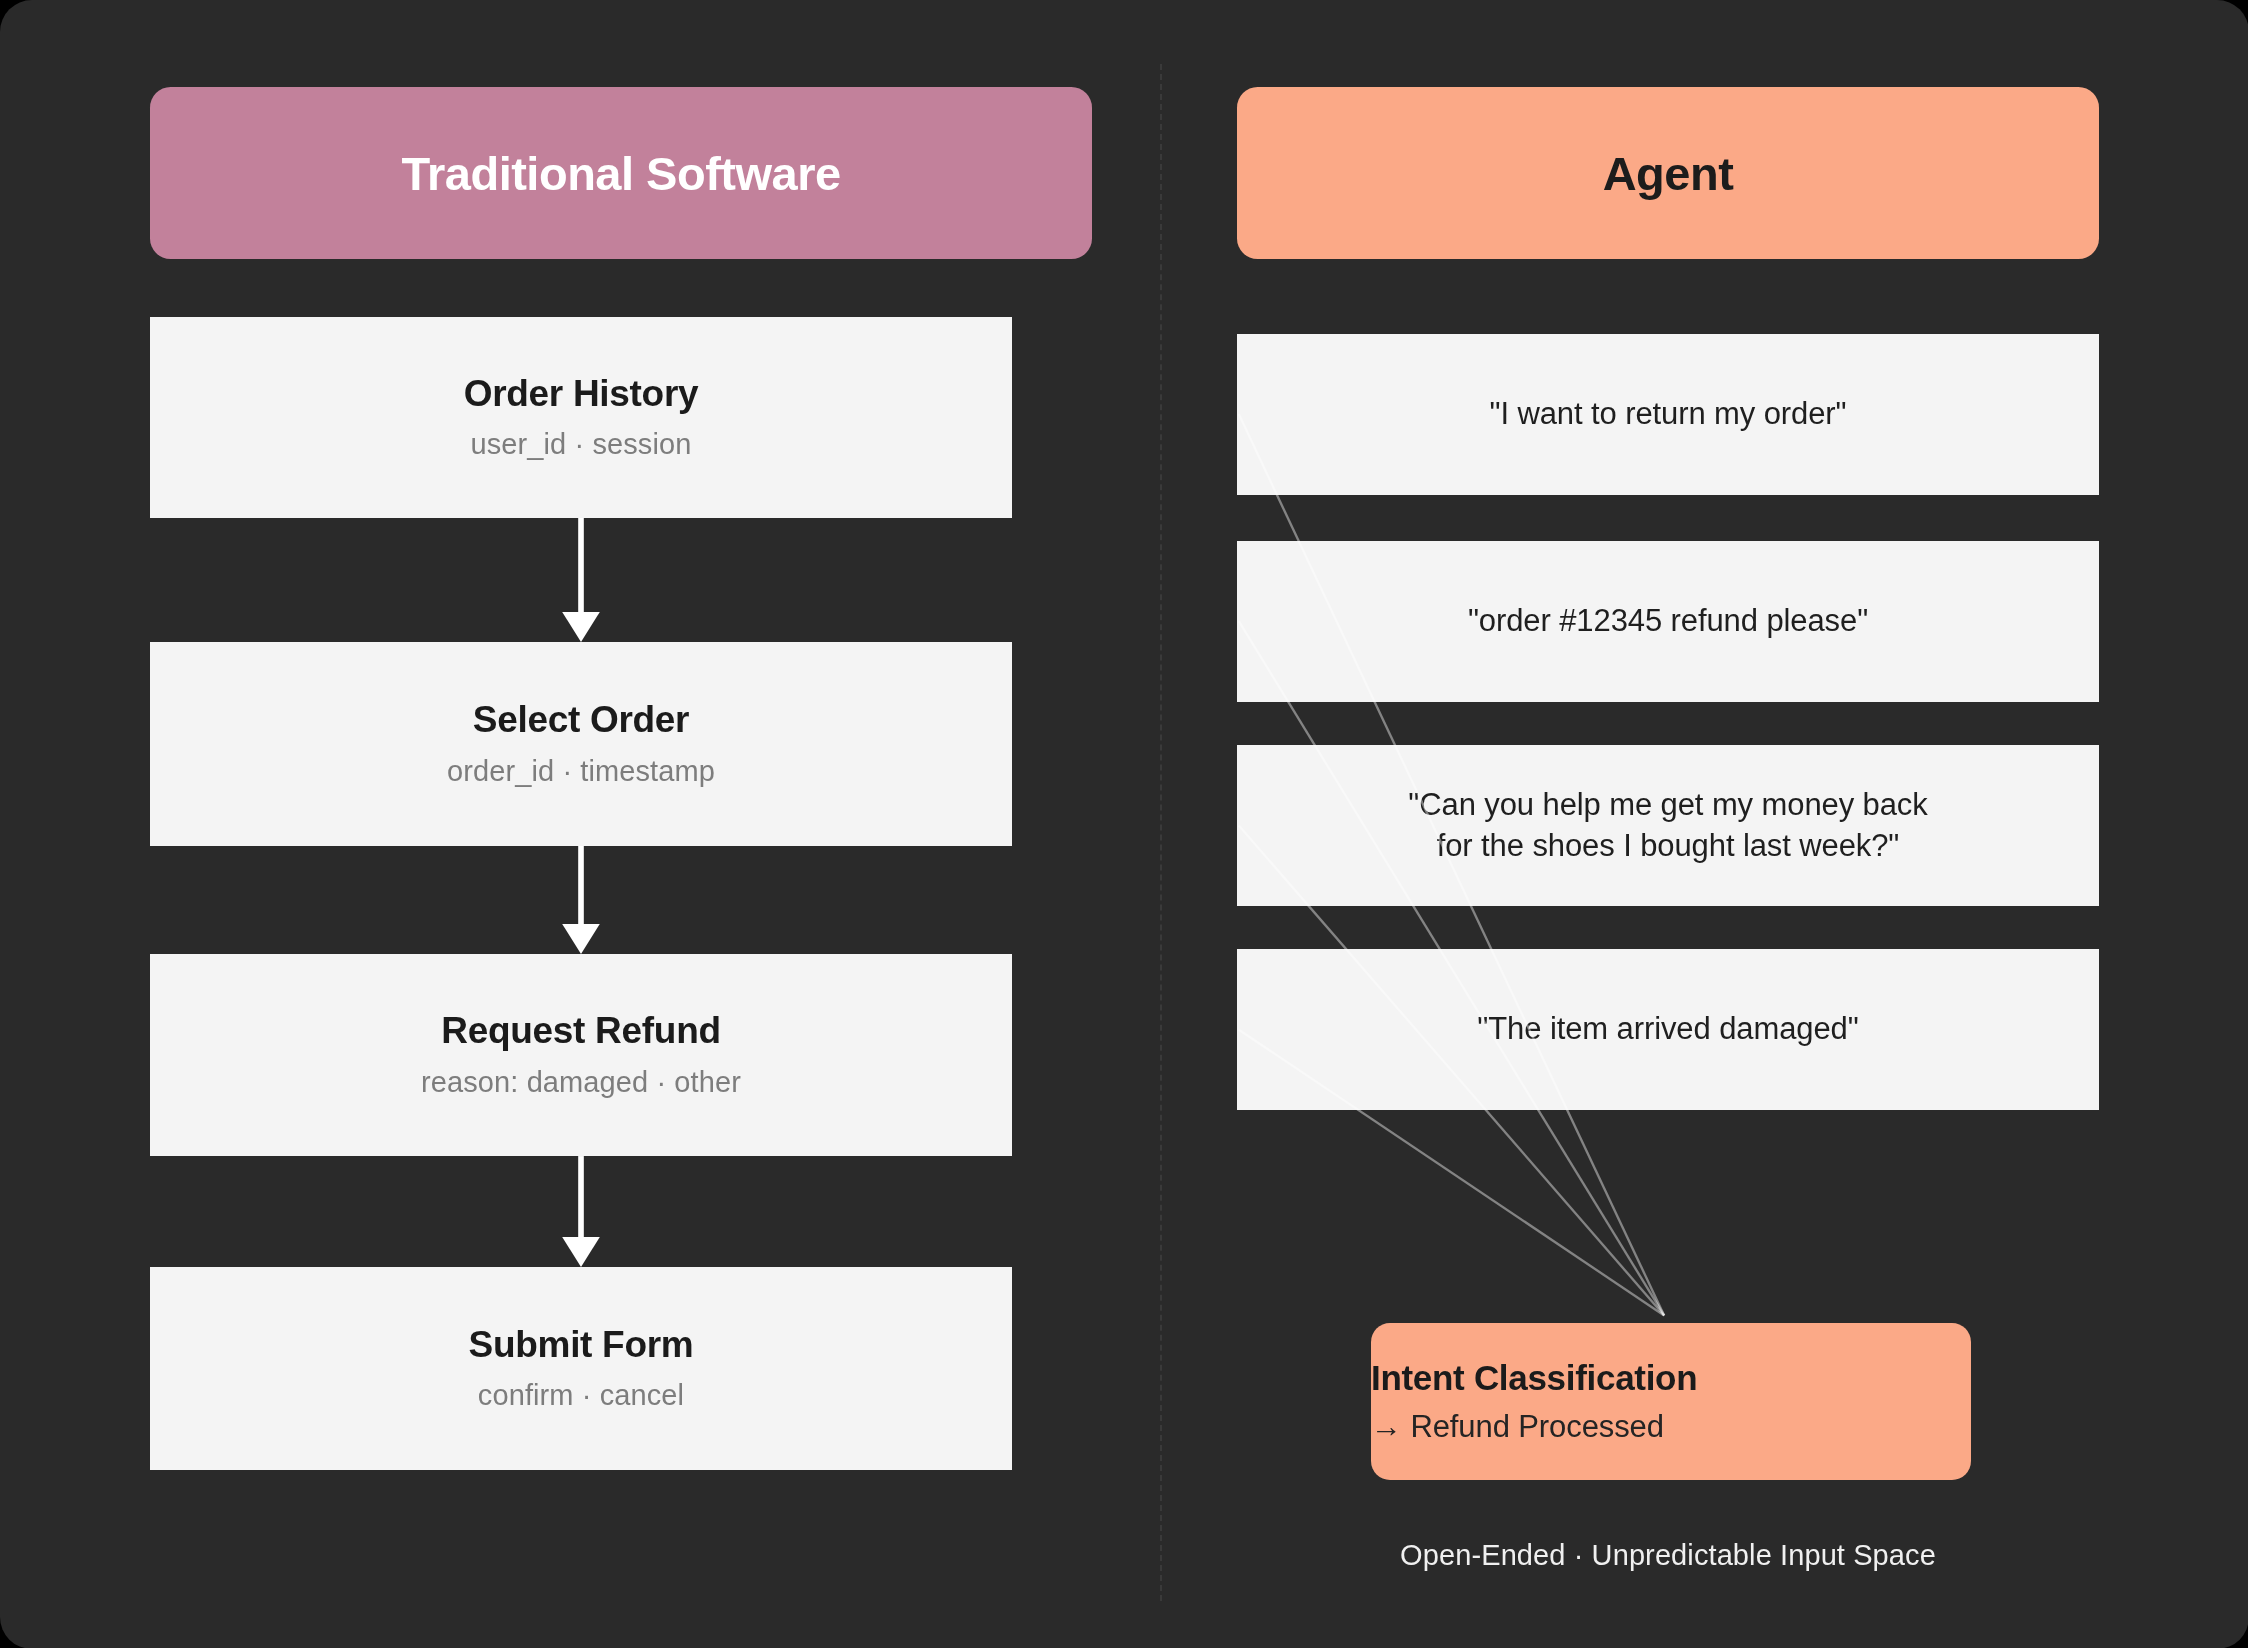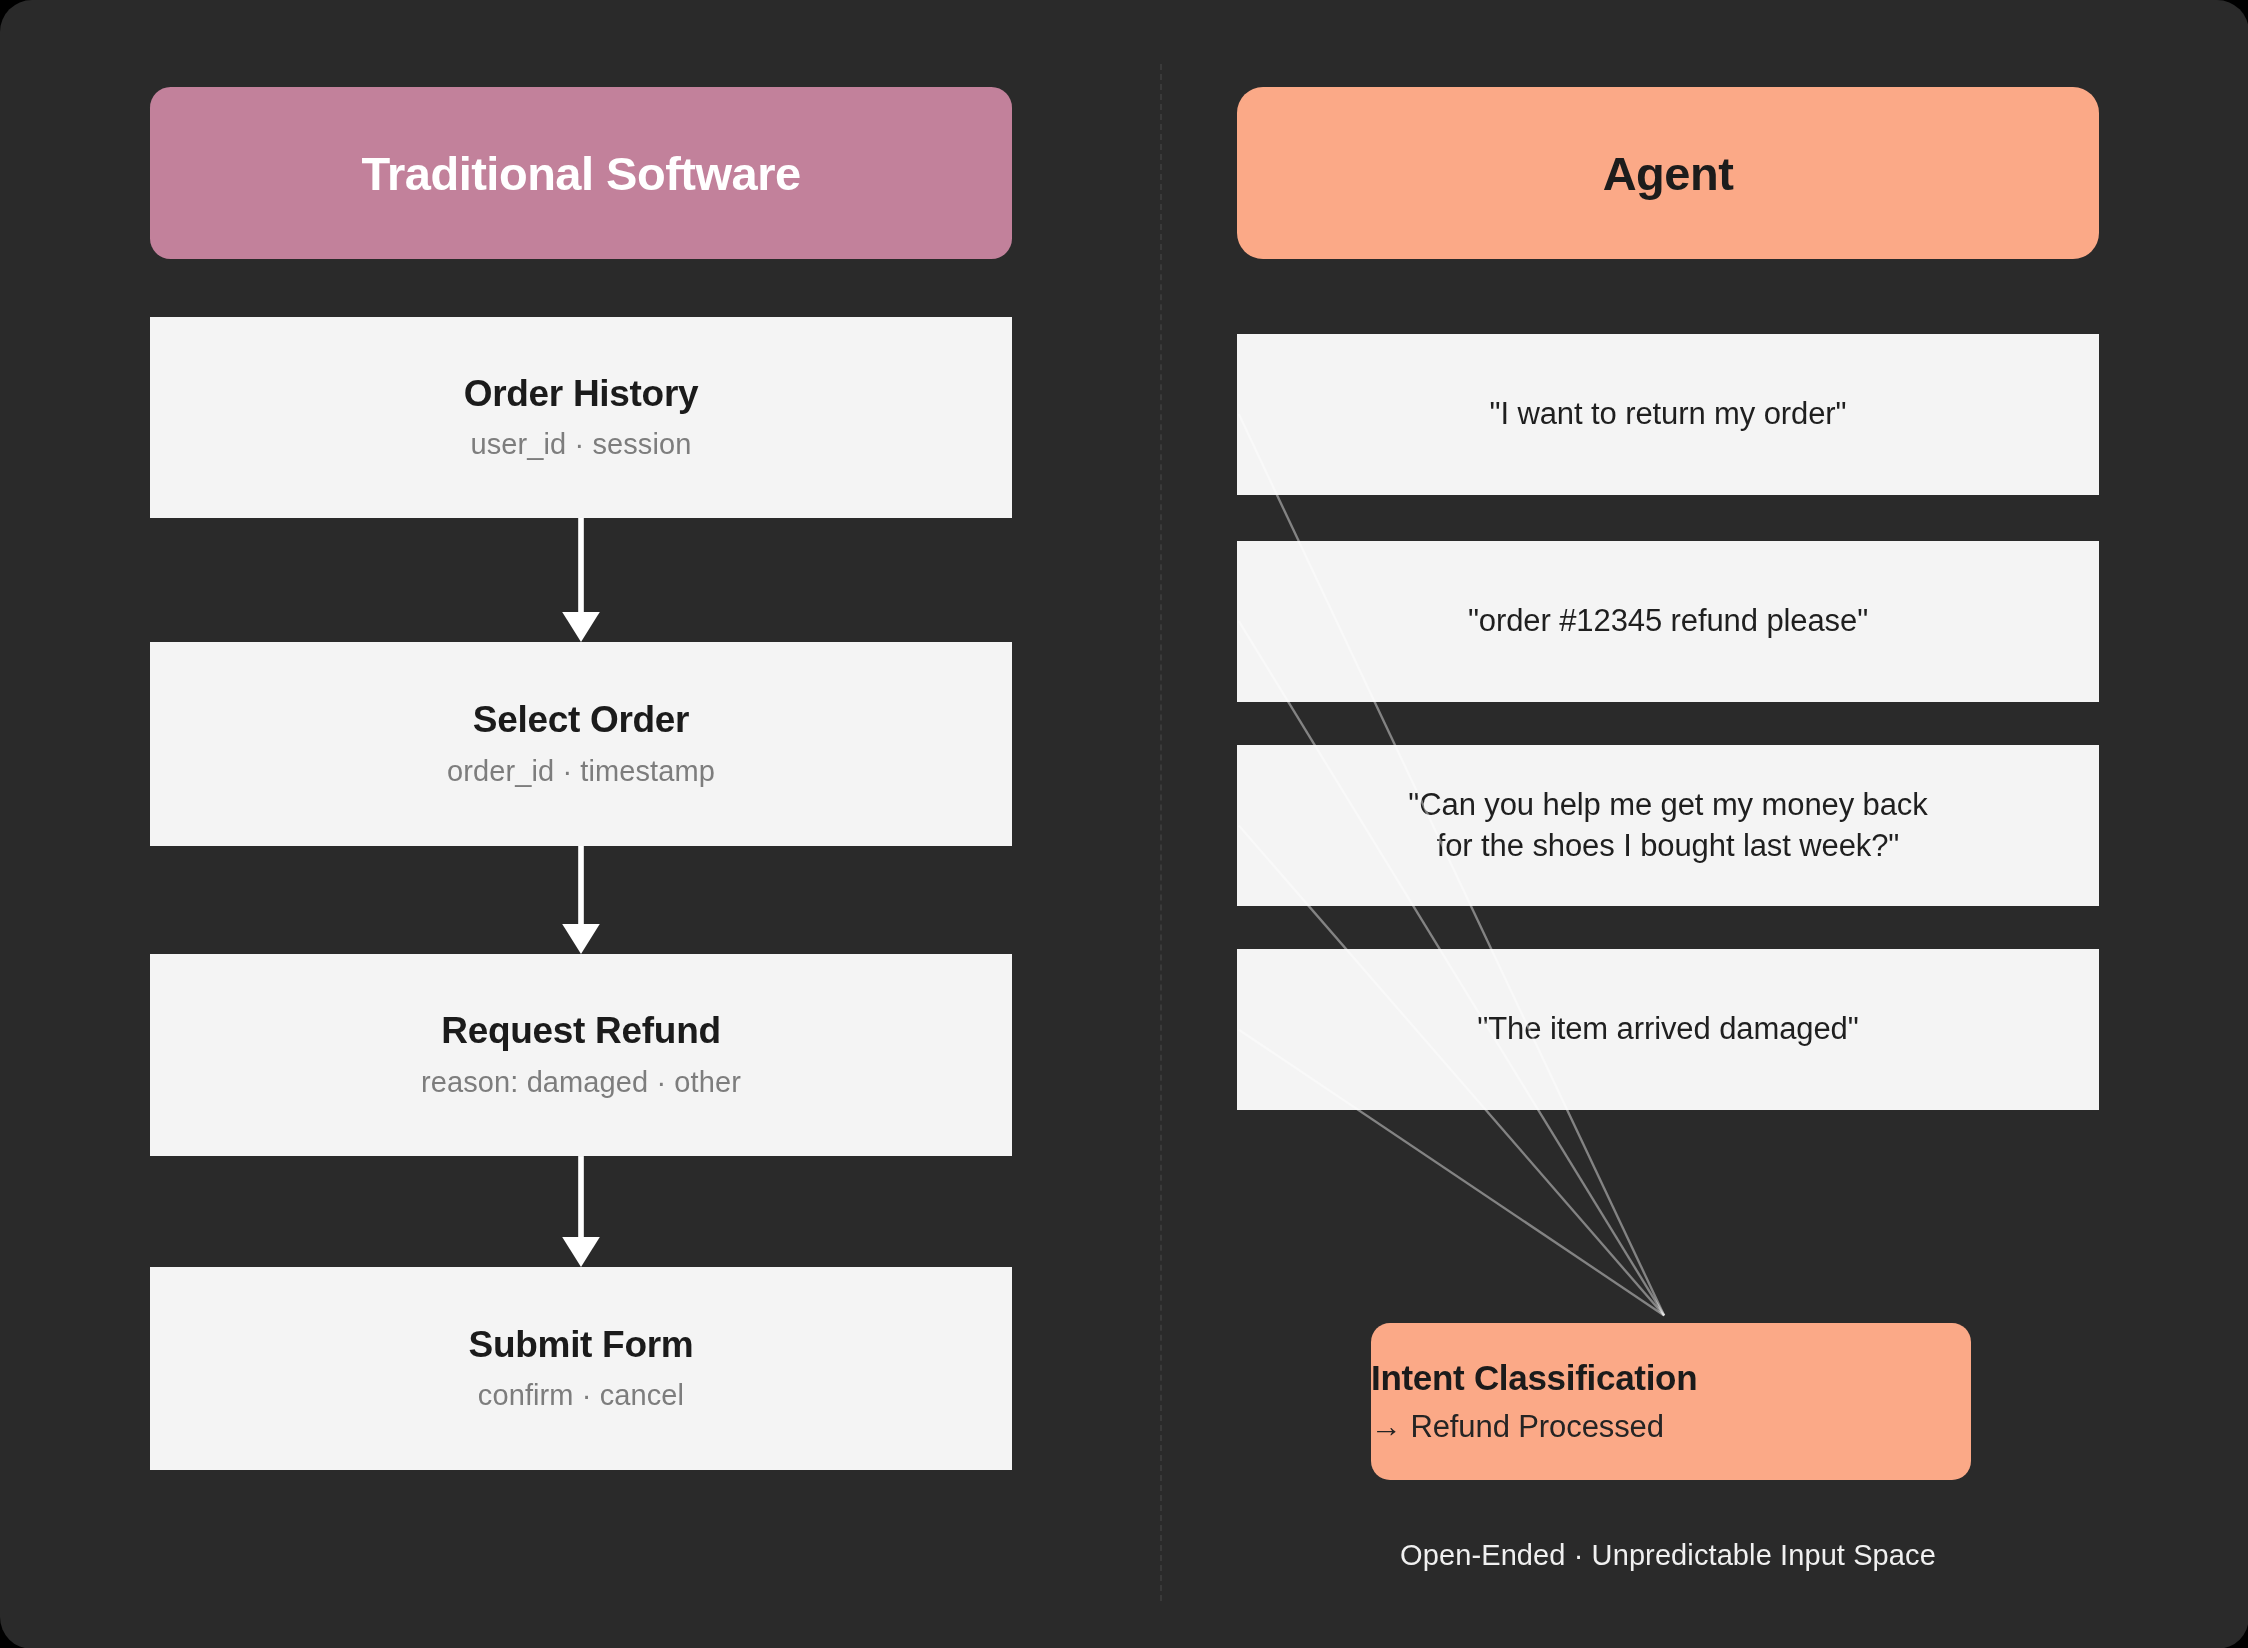--- a/index.html
+++ b/index.html
@@ -42,31 +42,30 @@
     display: flex;
     align-items: center;
     justify-content: center;
     font-size: 47px;
     font-weight: bold;
     letter-spacing: -0.5px;
   }
   #header-left {
     left: 150px;
     top: 87px;
-    width: 862px;
+    width: 942px;
     background: #c2819b;
     color: #ffffff;
   }
   #header-right {
     left: 1237px;
     top: 87px;
     width: 862px;
     background: #fba987;
     color: #1c1c1c;
-    border-radius: 26px;
   }
 
   
   .flow-card {
     position: absolute;
     left: 150px;
     width: 862px;
     background: #f4f4f4;
     display: flex;
     flex-direction: column;

